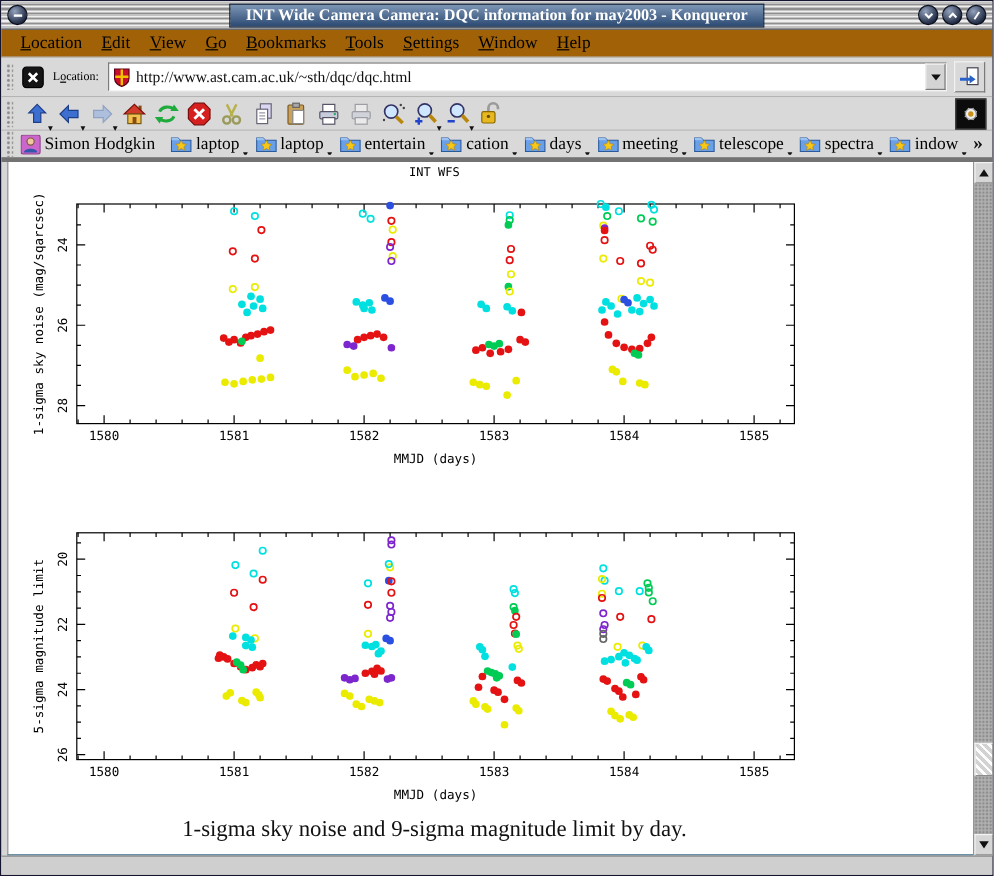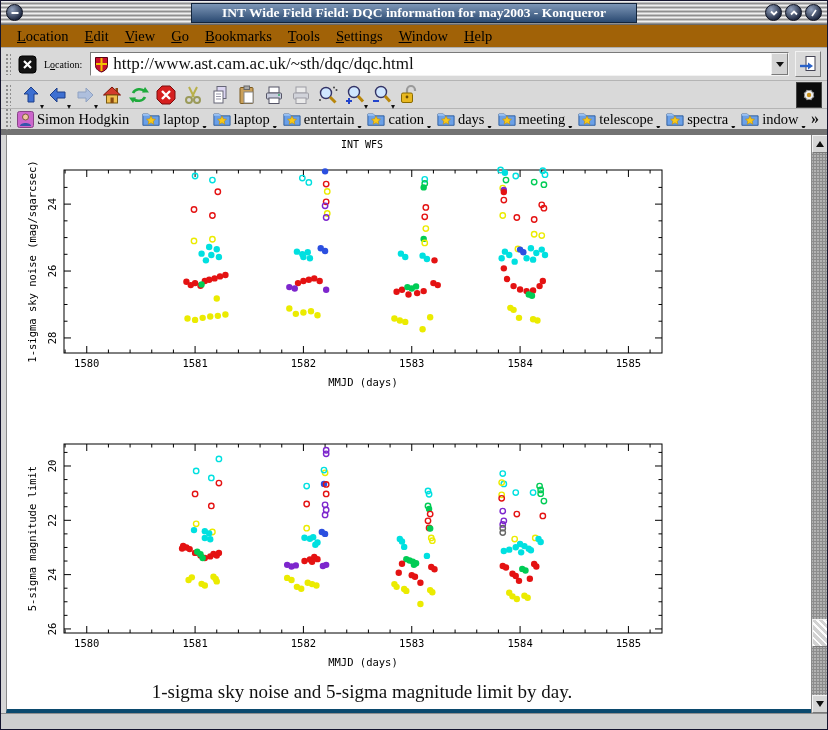--- a/index.html
+++ b/index.html
@@ -26,47 +26,47 @@
 
   
   .locbar{position:absolute;left:0;right:0;top:47px;height:33px;background:#d9d9d9;
     border-bottom:1px solid #b4b4b4;display:flex;align-items:center;}
   .grip{width:6px;height:22px;margin:0 6px 0 4px;
     background-image:radial-gradient(circle,#8d8d8d 1px,rgba(0,0,0,0) 1.3px);background-size:4px 4px;}
   .clear-btn{width:21px;height:21px;margin-right:6px;display:flex;align-items:center;justify-content:center;}
   .loc-label{font-size:10px;margin-right:8px;white-space:nowrap;}
   .combo{position:relative;flex:1;height:24px;background:#fff;border:1px solid;
     border-color:#7a7a7a #f2f2f2 #f2f2f2 #7a7a7a;display:flex;align-items:center;padding-left:3px;margin-right:6px;}
-  .combo .url{font-size:17px;color:#101010;margin-left:4px;white-space:nowrap;overflow:hidden;flex:1;}
+  .combo .url{font-size:13px;color:#101010;margin-left:4px;white-space:nowrap;overflow:hidden;flex:1;}
   .combo-arrow{width:17px;height:22px;background:#d4d4d4;border:1px solid;border-color:#f2f2f2 #7a7a7a #7a7a7a #f2f2f2;
     display:flex;align-items:center;justify-content:center;}
   .tri-down{width:0;height:0;border-left:4px solid rgba(0,0,0,0);border-right:4px solid rgba(0,0,0,0);border-top:5px solid #111;}
   .go-btn{width:26px;height:26px;margin-right:6px;background:#d9d9d9;border:1px solid;
     border-color:#f2f2f2 #7a7a7a #7a7a7a #f2f2f2;display:flex;align-items:center;justify-content:center;}
 
   
   .toolbar{position:absolute;left:0;right:0;top:80px;height:28px;background:#d9d9d9;
     border-bottom:1px solid #b4b4b4;display:flex;align-items:center;}
   .tbtn{position:relative;width:27px;height:26px;display:flex;align-items:center;justify-content:center;}
   .tbtn.has-caret::after{content:"▾";position:absolute;right:0px;bottom:-3px;font-size:8px;color:#111;}
   .gear-btn{position:absolute;right:5px;top:1px;width:26px;height:26px;background:#0c0c0c;border:1px solid #444;
     display:flex;align-items:center;justify-content:center;}
 
   
   .bookbar{position:absolute;left:0;right:0;top:108px;height:26px;background:#d9d9d9;
-    border-bottom:6px solid #737373;display:flex;align-items:center;}
+    border-bottom:4px solid #737373;display:flex;align-items:center;}
   .bk-items{display:flex;align-items:center;flex:1;overflow:hidden;}
   .bk-item{position:relative;display:flex;align-items:center;margin-right:13px;white-space:nowrap;}
   .bk-label{font-size:14.5px;margin-left:3px;}
   .bk-caret{position:absolute;right:-7px;bottom:-4px;font-size:8px;color:#111;}
   .bk-overflow{font-size:16px;font-weight:bold;margin:0 8px 0 2px;color:#111;}
 
   
   .viewport{position:absolute;left:5px;top:134px;width:805px;height:578px;background:#fff;
-    border-left:1px solid #8a8a8a;border-bottom:4px solid #0c4a6e;overflow:hidden;}
+    border-left:1px solid #8a8a8a;border-bottom:1px solid #0c4a6e;overflow:hidden;}
   .page-heading{position:absolute;left:0;top:4px;width:710px;text-align:center;
     font-family:"DejaVu Sans Mono",monospace;font-size:10px;color:#000;}
   .plot-svg{position:absolute;left:15px;}
   #plot1{top:24px;}
   #plot2{top:296px;}
   .ptxt{font-family:"DejaVu Sans Mono",monospace;font-size:10.5px;fill:#000;}
   .caption{position:absolute;left:0;top:546px;width:710px;text-align:center;
     font-size:19px;color:#111;}
 
   
@@ -92,21 +92,21 @@
 <body>
 
 <div class="window">
 
   <div class="titlebar">
     <div class="wbtn" style="left:5px;">
       <svg width="10" height="10" viewBox="0 0 10 10">
           <rect x="1.5" y="4" width="7" height="2" fill="#fff"></rect>
         </svg>
     </div>
-    <div class="title-plaque">INT Wide Field Field: DQC information for may2003 - Konqueror</div>
+    <div class="title-plaque">INT Wide Camera Camera: DQC information for may2003 - Konqueror</div>
     <div class="wbtn" style="right:45px;">
       <svg width="10" height="10" viewBox="0 0 10 10">
           <polyline points="2,3.5 5,6.5 8,3.5" fill="none" stroke="#fff" stroke-width="1.8"></polyline>
         </svg>
     </div>
     <div class="wbtn" style="right:25px;">
       <svg width="10" height="10" viewBox="0 0 10 10">
           <polyline points="2,6.5 5,3.5 8,6.5" fill="none" stroke="#fff" stroke-width="1.8"></polyline>
         </svg>
     </div>
@@ -837,21 +837,21 @@
         <circle cx="512.166666666684" cy="133.02586206896552" r="3.2" fill="#e41212"></circle>
         <circle cx="514.3333333333487" cy="135.4698275862069" r="3.2" fill="#e41212"></circle>
         <circle cx="500.25000000000347" cy="137.91379310344826" r="3.2" fill="#00cc55"></circle>
         <circle cx="503.5000000000005" cy="139.54310344827593" r="3.2" fill="#00cc55"></circle>
         <circle cx="487.25000000001523" cy="161.81034482758628" r="3.2" fill="#ebeb00"></circle>
         <circle cx="490.50000000001234" cy="165.34051724137936" r="3.2" fill="#ebeb00"></circle>
         <circle cx="494.8333333333417" cy="168.0560344827586" r="3.2" fill="#ebeb00"></circle>
         <circle cx="502.41666666666816" cy="164.7974137931035" r="3.2" fill="#ebeb00"></circle>
         <circle cx="505.6666666666652" cy="166.698275862069" r="3.2" fill="#ebeb00"></circle>
       </svg>
-    <div class="caption">1-sigma sky noise and 5-sigma magnitude limit by day.</div>
+    <div class="caption">1-sigma sky noise and 9-sigma magnitude limit by day.</div>
   </div>
 
   <div class="vscroll">
     <div class="sb-btn sb-up">
         <span class="tri-up"></span>
       </div>
     <div class="sb-groove sb-g1"></div>
     <div class="sb-thumb"></div>
     <div class="sb-groove sb-g2"></div>
     <div class="sb-btn sb-down">

